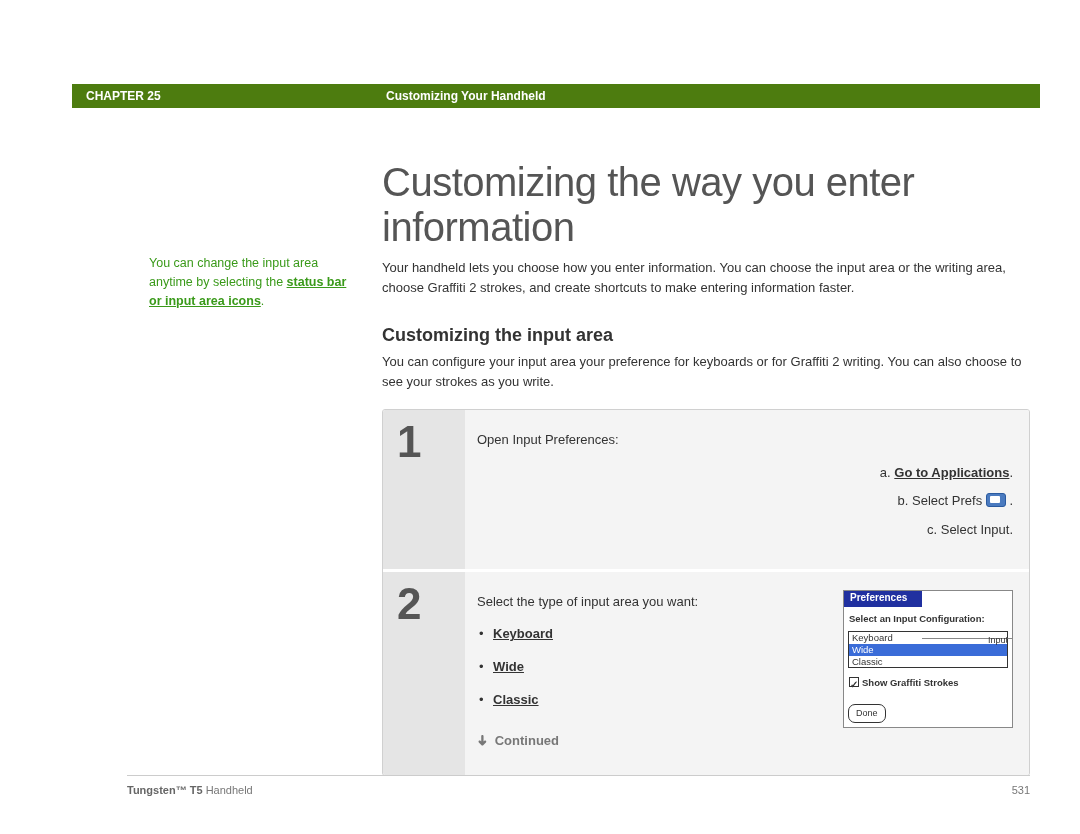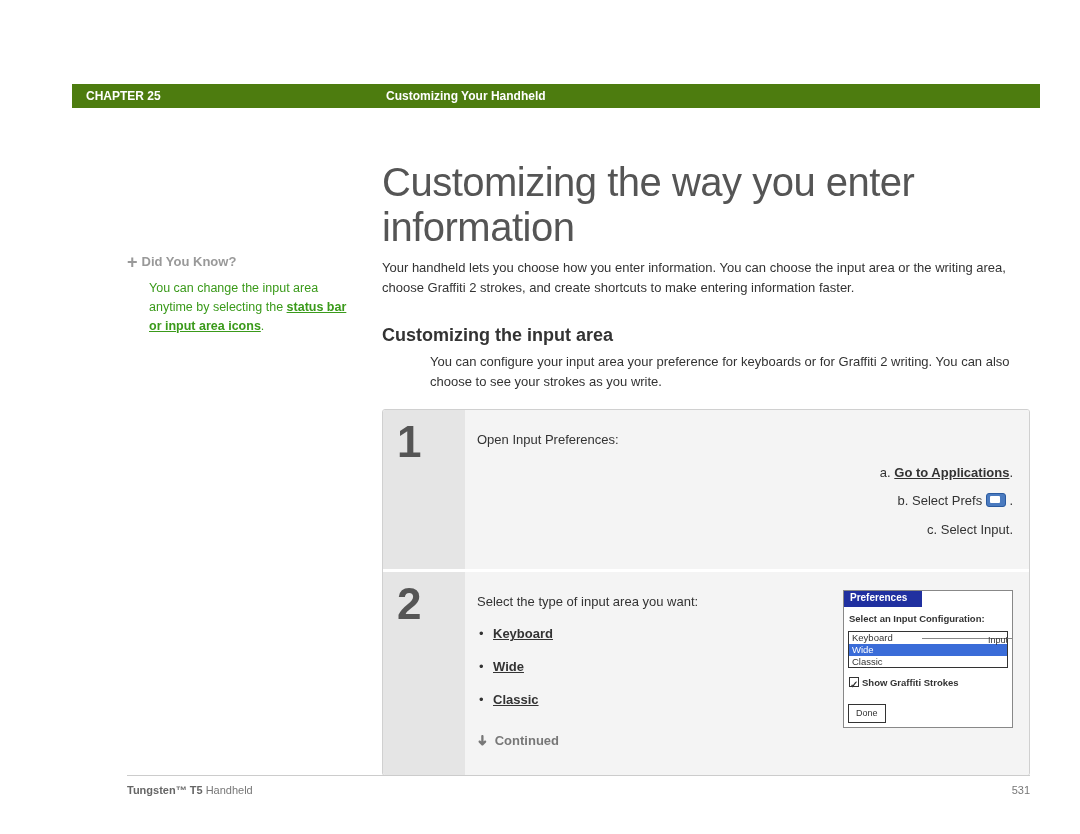--- a/index.html
+++ b/index.html
@@ -85,21 +85,20 @@
     font-size: 18px;
     font-weight: bold;
     color: #333;
     margin-bottom: 6px;
   }
   .subintro {
     font-size: 13px;
     line-height: 1.5;
     color: #333;
     margin-bottom: 18px;
-    margin-left: 48px;
   }
   .steps {
     border: 1px solid #d0d0d0;
     border-radius: 3px;
     overflow: hidden;
   }
   .step {
     display: flex;
     border-bottom: 3px solid #fff;
   }
@@ -225,21 +224,21 @@
     content: "✓";
     position: absolute;
     left: 0; top: -3px;
     font-size: 10px;
   }
   .prefs-done {
     position: absolute;
     bottom: 4px;
     left: 4px;
     border: 1px solid #333;
-    border-radius: 0;
+    border-radius: 7px;
     padding: 0px 7px;
     font-size: 9px;
     background: #fff;
   }
   .footer-rule {
     position: absolute;
     left: 127px;
     right: 50px;
     bottom: 58px;
     height: 1px;
@@ -262,23 +261,20 @@
 </head>
 <body>
 
 <div class="header-bar">
   <div class="header-chapter">CHAPTER 25</div>
   <div class="header-title">Customizing Your Handheld</div>
 </div>
 
 <div class="content">
   <div class="sidebar">
-    <div class="tip-heading">
-      <span class="plus">+</span><span>Did You Know?</span>
-    </div>
     <div class="tip-body">
       <span>You can change the input area anytime by selecting the </span><span class="tip-link">status bar or input area icons</span><span>.</span>
     </div>
   </div>
 
   <div class="main">
     <h1 class="h1">Customizing the way you enter information</h1>
     <p class="intro">Your handheld lets you choose how you enter information. You can choose the input area or the writing area, choose Graffiti 2 strokes, and create shortcuts to make entering information faster.</p>
 
     <h2 class="h2">Customizing the input area</h2>

